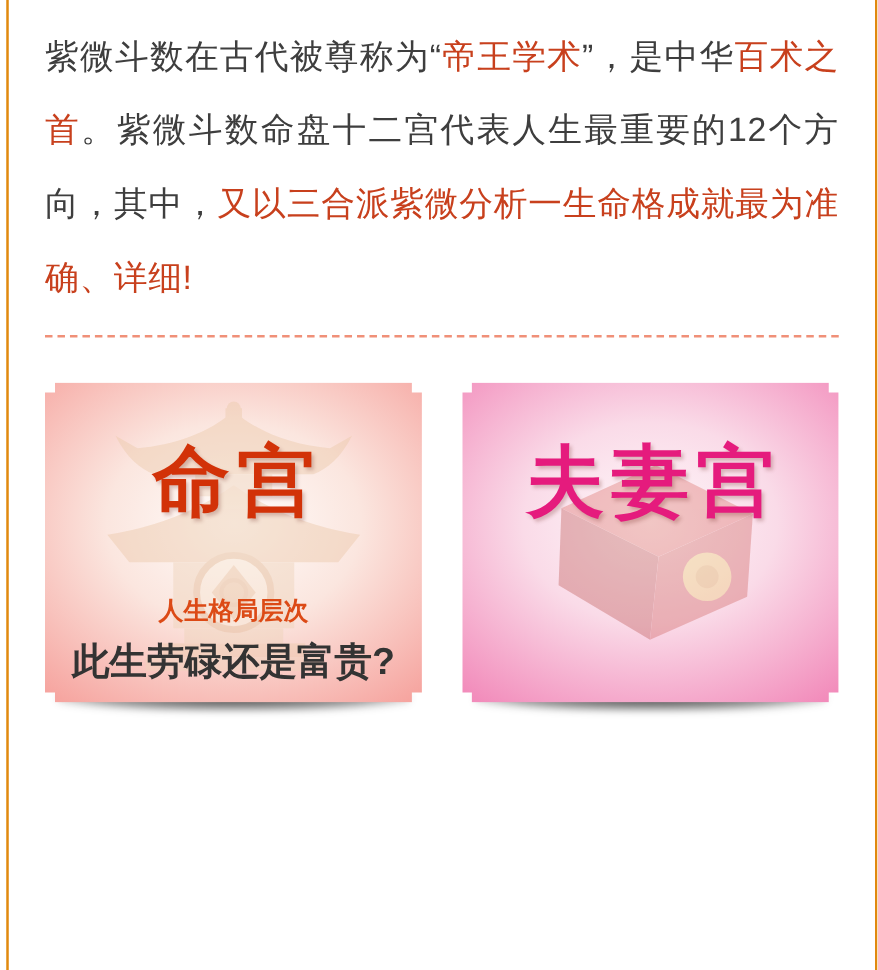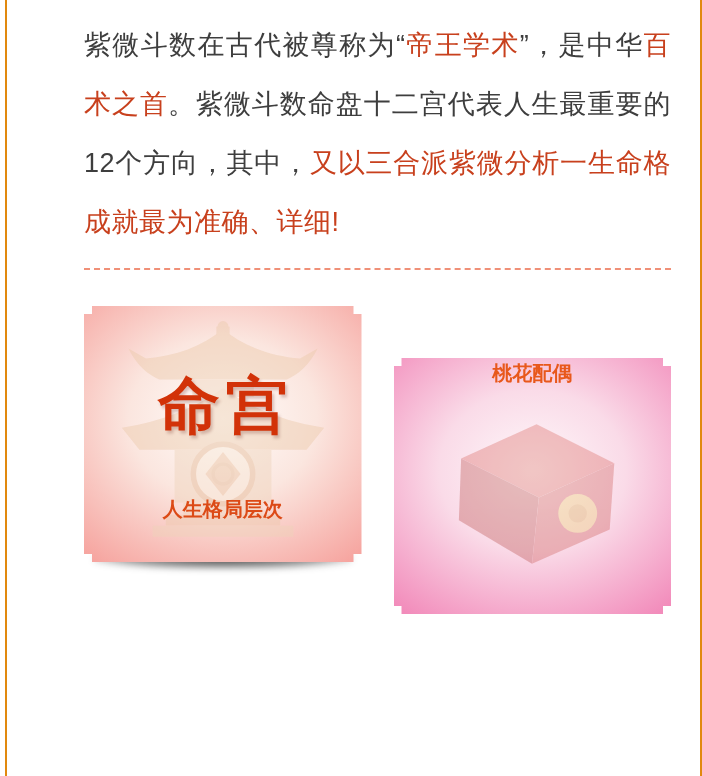--- a/index.html
+++ b/index.html
@@ -13,21 +13,21 @@
   body{
     width:702px;height:776px;overflow:hidden;
     font-family:"Liberation Sans","DejaVu Sans",sans-serif;
   }
   .page{
     width:697px;height:776px;margin-left:5px;
     background:#ffffff;
     border-left:2px solid var(--side-border);
     border-right:2px solid var(--side-border);
   }
-  .content{padding:0 29px;margin-left:48px;}
+  .content{padding:0 29px;}
   p.intro{
     margin:0;
     font-size:27px;line-height:59px;
     color:var(--text);
     text-align:justify;
     letter-spacing:.5px;
   }
   .para1{padding-top:16px;}
   .para2{margin-top:8px;}
   .seg-em{color:var(--em);}
@@ -60,21 +60,21 @@
       var(--center) 0%,var(--mid) 45%,var(--edge) 100%);
     text-align:center;
   }
   .card-art{
     position:absolute;left:0;right:0;top:14px;
     display:flex;justify-content:center;
     pointer-events:none;
   }
   .card-title{
     position:relative;
-    margin:0;padding-top:64px;
+    margin:0;padding-top:44px;
     font-size:62px;line-height:72px;font-weight:bold;
     letter-spacing:6px;text-indent:6px;
     color:var(--title-c);
     text-shadow:2px 3px 3px rgba(110,40,30,.25);
   }
   .card-subtitle{
     position:relative;
     margin:52px 0 0 0;
     font-size:20px;line-height:30px;font-weight:bold;
     color:var(--subtitle-c);
@@ -114,33 +114,34 @@
                 <rect x="48" y="177" width="104" height="10"></rect>
                 <rect x="36" y="187" width="128" height="10" fill="#eed3ba"></rect>
               </g>
               <circle cx="100" cy="140" r="27" fill="#f7e6d4" stroke="#e2b894" stroke-width="5"></circle>
               <path d="M100 120 L116 140 L100 160 L84 140 Z" fill="#e8c2a0"></path>
               <circle cx="100" cy="140" r="9" fill="none" stroke="#e2b894" stroke-width="3"></circle>
             </svg>
           </div>
           <h2 class="card-title">命宫</h2>
           <div class="card-subtitle">人生格局层次</div>
+          <div class="card-question">此生劳碌还是富贵?</div>
         </div>
       </div>
 
       <div class="card" style="--title-c: #e51b7d; --subtitle-c: #e8581b; --question-c: #333333; --edge: #f28cbb; --mid: #fadbe8; --center: #fef8fa;">
         <div class="card-inner">
           <div class="card-art" style="top:48px;">
             <svg width="230" height="160" viewBox="0 0 200 140" opacity="0.30">
               <polygon points="38,46 104,16 172,50 106,80" fill="#d4544a"></polygon>
               <polygon points="38,46 106,80 100,138 36,100" fill="#b03a34"></polygon>
               <polygon points="172,50 106,80 100,138 168,108" fill="#c64a42"></polygon>
               <circle cx="140" cy="94" r="17" fill="#e8c85a"></circle>
               <circle cx="140" cy="94" r="8" fill="#d4a83c"></circle>
             </svg>
           </div>
-          <div class="card-subtitle">桃花配偶</div>
+          <h2 class="card-title">夫妻宫</h2>
         </div>
       </div>
 
     </div>
   </div>
 </div>
 
 </body></html>

